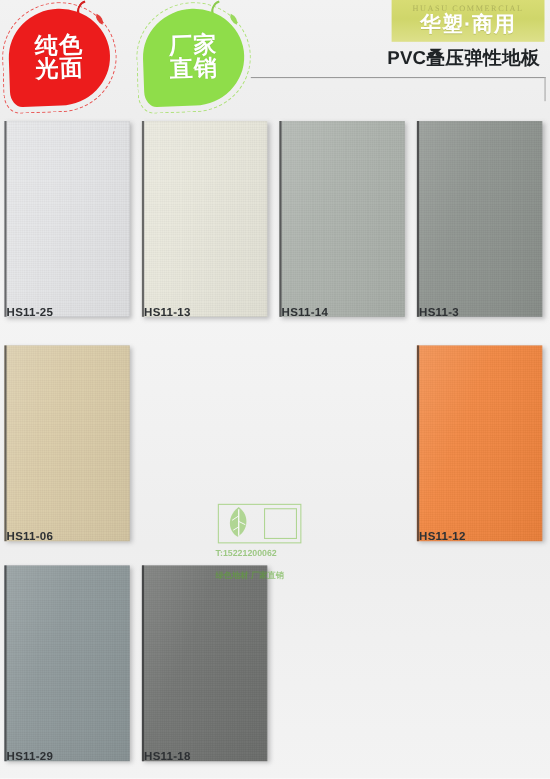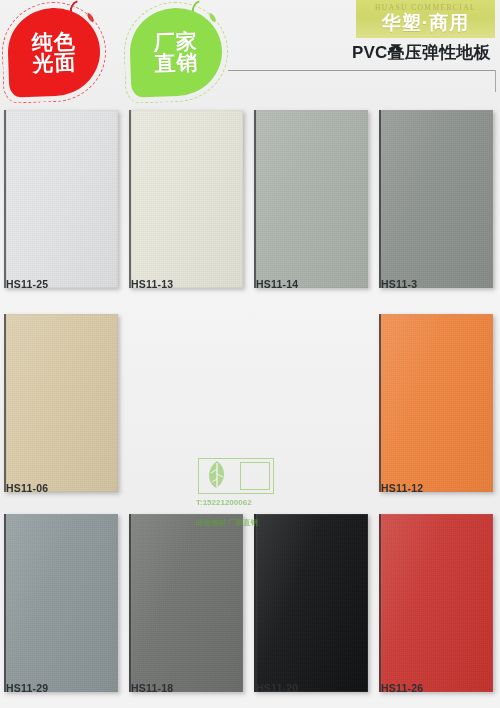--- a/index.html
+++ b/index.html
@@ -269,34 +269,20 @@
         </div>
         <div class="label">HS11-29</div>
       </div>
       <div class="cell c1">
         <div class="plate" style="background: rgb(110, 112, 110);">
           <div class="grain"></div>
           <div class="sheen"></div>
         </div>
         <div class="label">HS11-18</div>
       </div>
-      <div class="cell c2">
-        <div class="plate" style="background: rgb(17, 18, 20);">
-          <div class="grain"></div>
-          <div class="sheen"></div>
-        </div>
-        <div class="label">HS11-20</div>
-      </div>
-      <div class="cell c3">
-        <div class="plate" style="background: rgb(201, 52, 47);">
-          <div class="grain"></div>
-          <div class="sheen"></div>
-        </div>
-        <div class="label">HS11-26</div>
-      </div>
     </div>
 
   </div>
 
   <div id="watermark">
     <div id="wm-frame"></div>
     <div id="wm-frame2"></div>
     <svg id="wm-leaf" viewBox="0 0 26 30">
       <path d="M13 1 C3 8, 2 22, 12 28 C22 22, 23 8, 13 1 Z" fill="#7ec24a"></path>
       <path d="M13 3 L13 27" stroke="#ffffff" stroke-width="1.2" fill="none"></path>

